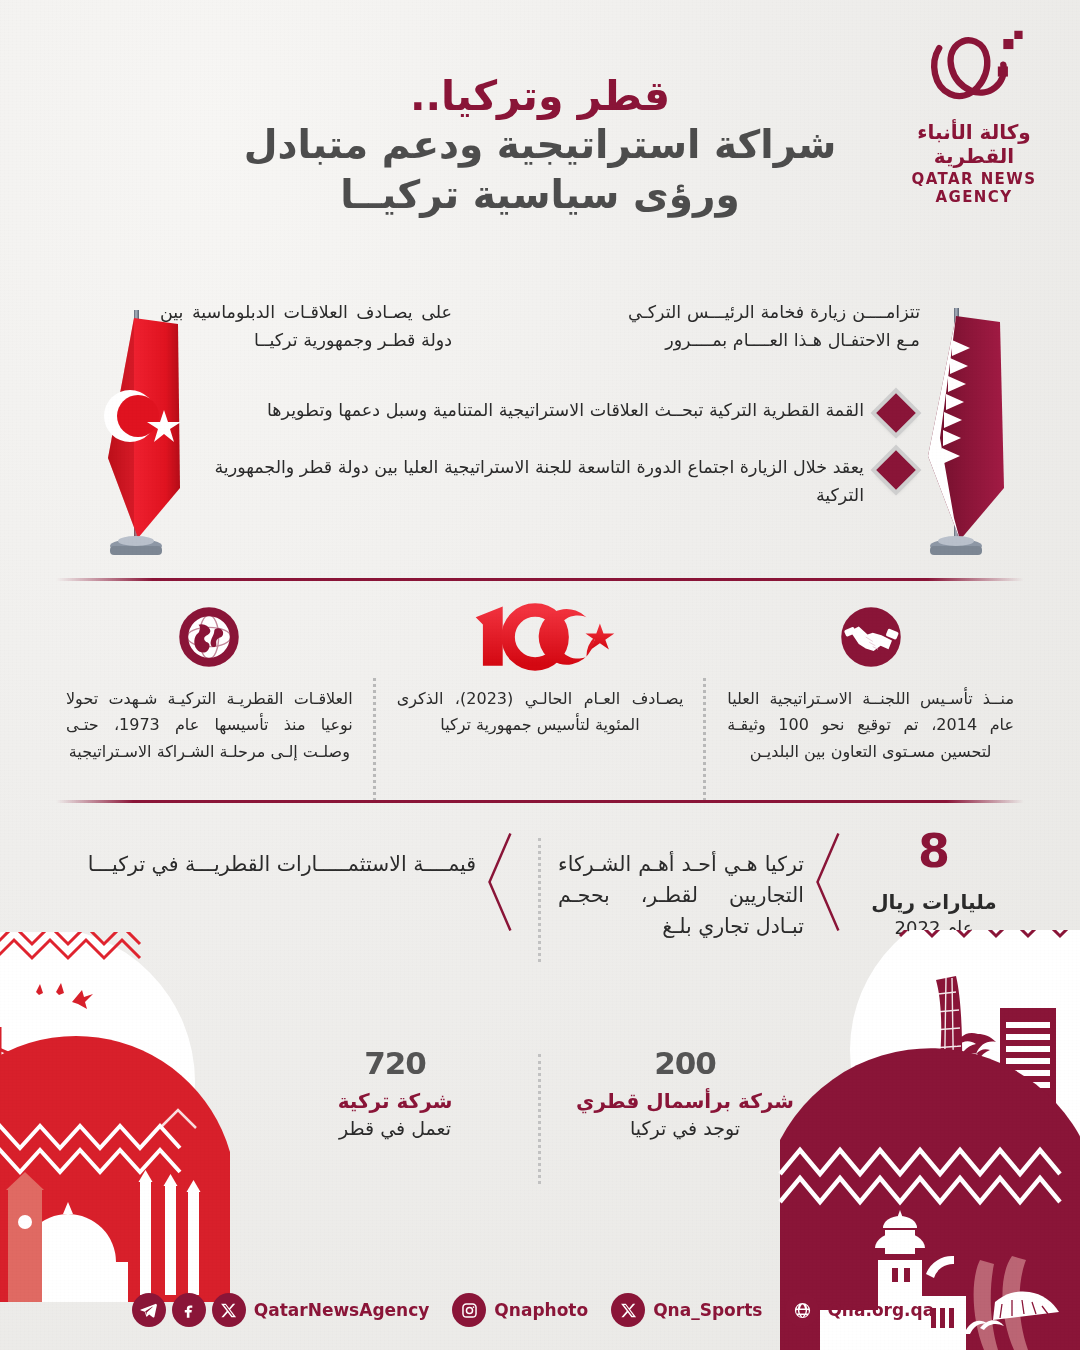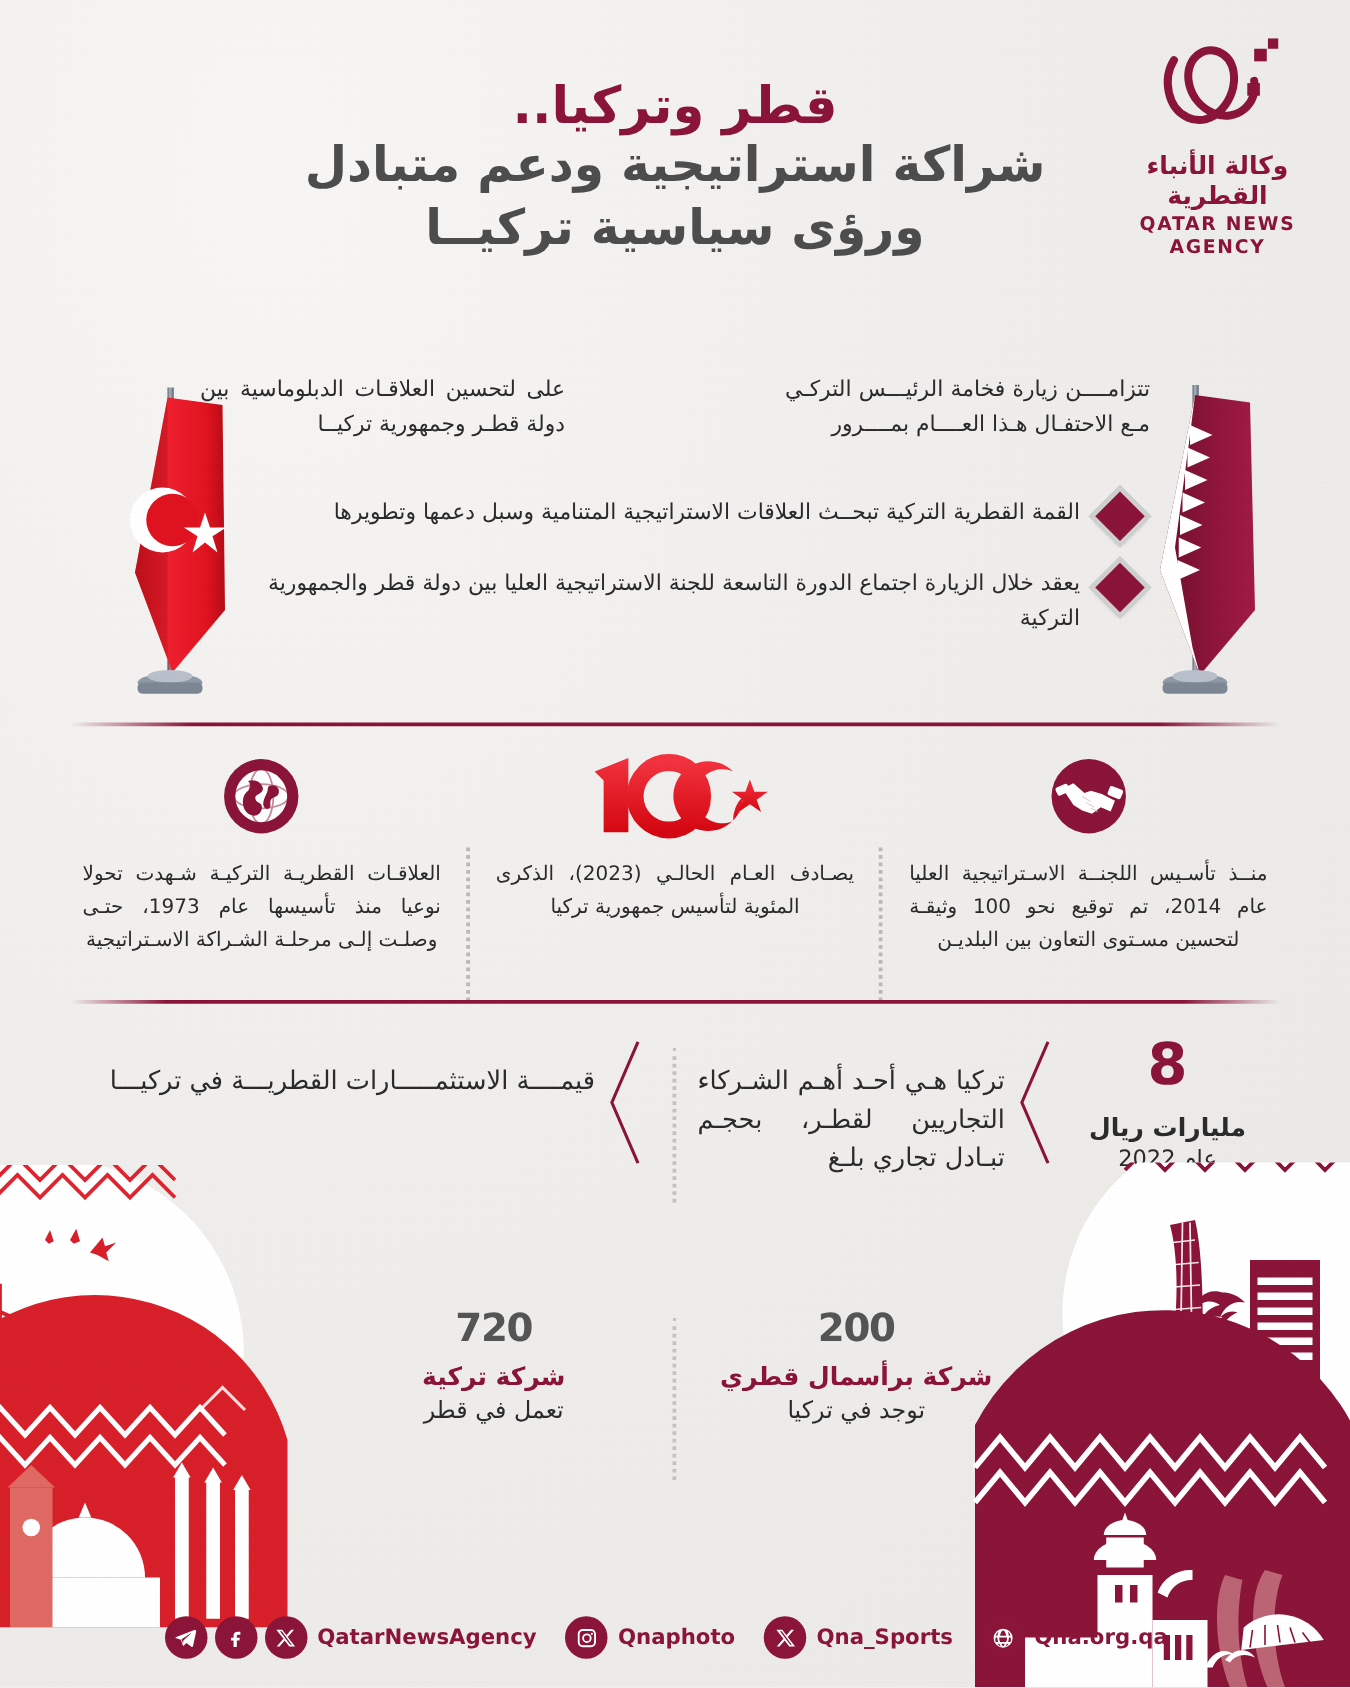--- a/index.html
+++ b/index.html
@@ -21,21 +21,21 @@
       repeating-linear-gradient(90deg, rgba(0,0,0,.010) 0 1px, transparent 1px 4px);
   }
 
   
   .logo{position:absolute;top:26px;right:22px;width:168px;text-align:center;}
   .logo-mark{width:110px;height:92px;margin:0 auto;display:block;}
   .logo-ar{color:#8A1538;font-size:20px;font-weight:bold;letter-spacing:.5px;margin-top:2px;}
   .logo-en{color:#8A1538;font-size:15px;font-weight:bold;letter-spacing:1.4px;margin-top:2px;}
 
   
-  .headline{position:absolute;top:60px;left:0;right:0;text-align:center;}
+  .headline{position:absolute;top:72px;left:0;right:0;text-align:center;}
   .hl1{color:#8A1538;font-size:41px;font-weight:bold;line-height:1.18;}
   .hl2,.hl3{color:#4d4d4d;font-size:39px;font-weight:bold;line-height:1.28;}
 
   
   .flag-tr{position:absolute;left:68px;top:288px;width:140px;height:282px;}
   .flag-qa{position:absolute;right:38px;top:288px;width:146px;height:282px;}
 
   
   .hero{position:absolute;top:280px;left:160px;width:760px;height:115px;
         display:flex;align-items:flex-start;justify-content:space-between;}
@@ -173,21 +173,21 @@
       <path d="M47,142 L65,150 L47,158 Z"></path>
       <path d="M46,160 L64,168 L46,176 Z"></path>
     </g>
     <ellipse cx="60" cy="258" rx="26" ry="7" fill="#8e98a6"></ellipse>
     <ellipse cx="60" cy="253" rx="18" ry="5" fill="#b9c0cb"></ellipse>
     <rect x="34" y="258" width="52" height="9" rx="4" fill="#7d8794"></rect>
   </svg>
 
   <div class="hero">
     <p class="hero-txt right">تتزامــــن زيارة فخامة الرئيـــس التركـي مـع الاحتفـال هـذا العــــام بمــــرور</p>
-    <p class="hero-txt">على لتحسين العلاقـات الدبلوماسية بين دولة قطـر وجمهورية تركيــا</p>
+    <p class="hero-txt">على يصـادف العلاقـات الدبلوماسية بين دولة قطـر وجمهورية تركيــا</p>
   </div>
 
   <div class="bullets">
     <div class="bullet">
       <span class="dia"></span>
       <p>القمة القطرية التركية تبحــث العلاقات الاستراتيجية المتنامية وسبل دعمها وتطويرها</p>
     </div>
     <div class="bullet">
       <span class="dia"></span>
       <p>يعقد خلال الزيارة اجتماع الدورة التاسعة للجنة الاستراتيجية العليا بين دولة قطر والجمهورية التركية</p>

